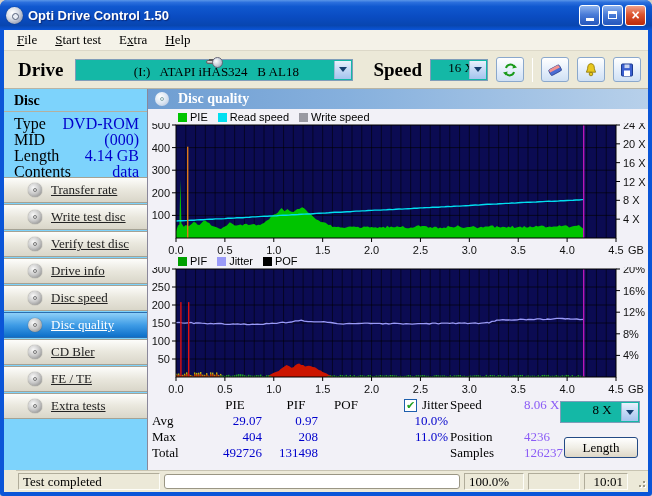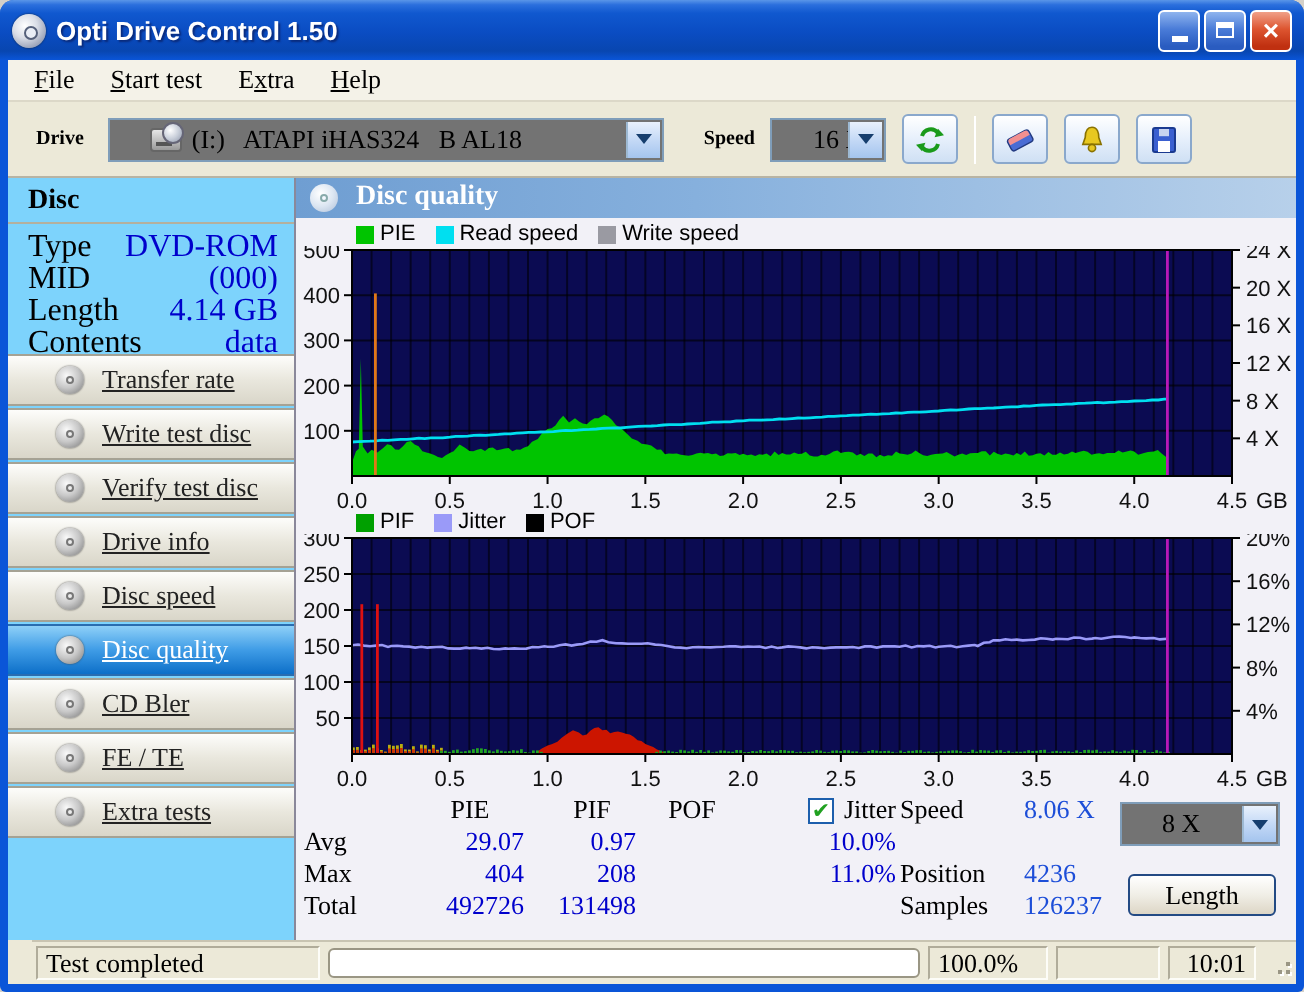--- a/index.html
+++ b/index.html
@@ -16,22 +16,22 @@
   .wbtn{width:21px;height:21px;border:1px solid #fff;border-radius:3px;display:flex;align-items:center;justify-content:center;
     background:linear-gradient(180deg,#8fb4ee 0%,#4a7cd8 45%,#2a5cc0 90%);color:#fff;font-family:"Liberation Sans",sans-serif;cursor:default;}
   .wbtn.close{background:linear-gradient(180deg,#f0a088 0%,#dd5530 45%,#c03010 90%);font-weight:bold;font-size:14px;}
   .glyph-min{width:8px;height:3px;background:#fff;margin-top:9px;}
   .glyph-max{width:9px;height:8px;border:1px solid #fff;border-top:3px solid #fff;}
   
   .bodyarea{position:absolute;top:30px;left:4px;right:4px;bottom:4px;background:#ece9d8;}
   .menubar{position:absolute;top:0;left:0;right:0;height:21px;background:#f4f2e8;border-bottom:1px solid #dcd8c8;display:flex;align-items:center;padding-left:4px;}
   .menu-item{padding:1px 9px;font-size:13px;}
   .toolbar{position:absolute;top:21px;left:0;right:0;height:37px;background:#ece9d8;display:flex;align-items:center;}
-  .lbl-bold{font-weight:bold;font-size:10px;}
-  .combo{height:22px;background:#737373;border:1px solid #7f9db9;display:flex;align-items:center;position:relative;padding-left:20px;}
+  .lbl-bold{font-weight:bold;font-size:19px;}
+  .combo{height:22px;background:#14b8a6;border:1px solid #7f9db9;display:flex;align-items:center;position:relative;padding-left:4px;flex-direction:column;}
   .combo .arrowbtn{position:absolute;right:1px;top:1px;bottom:1px;width:17px;border-left:1px solid #9db9d3;
     background:linear-gradient(180deg,#e9f1fc,#c4d9f6 50%,#a4c4ee);display:flex;align-items:center;justify-content:center;}
   .combo .arrowbtn i{width:0;height:0;border-left:4px solid transparent;border-right:4px solid transparent;border-top:5px solid #163e6e;}
   .drive-icon{width:16px;height:12px;position:relative;margin-right:5px;background:linear-gradient(180deg,#e6e6e6,#9a9a9a);border:1px solid #666;border-radius:2px;}
   .drive-icon::before{content:'';position:absolute;left:2px;bottom:2px;width:8px;height:2px;background:#555;}
   .drive-icon::after{content:'';position:absolute;right:-2px;top:-4px;width:9px;height:9px;border-radius:50%;
     background:radial-gradient(circle at 35% 35%,#fff,#c9cfda 50%,#8d96aa);border:1px solid #667;}
   .toolbtn{width:28px;height:25px;border:1px solid #8aa8cc;border-radius:3px;background:linear-gradient(180deg,#ffffff,#e4eefb 55%,#cfe0f4);display:flex;align-items:center;justify-content:center;}
   .tool-sep{width:1px;height:24px;background:#c0bcac;border-right:1px solid #fff;margin:0 8px;}
   
@@ -58,21 +58,21 @@
   .chart-svg{position:absolute;left:0;}
   
   .stats{position:absolute;top:306px;left:0;right:0;height:76px;font-size:13px;}
   .stats-grid{position:absolute;left:4px;top:2px;display:grid;grid-template-columns:50px 66px 56px 44px 86px;grid-auto-rows:16px;align-items:center;}
   .stats-grid .hdr{text-align:center;}
   .stats-grid .num{text-align:right;color:#0000cc;padding-right:6px;}
   .stats-grid .rowlbl{text-align:left;}
   .jitter-hdr{display:flex;align-items:center;justify-content:flex-end;gap:5px;padding-right:6px;}
   .chkbox{width:13px;height:13px;background:#fff;border:1px solid #1d5fad;display:flex;align-items:center;justify-content:center;color:#21a121;font-size:11px;font-family:"DejaVu Sans",sans-serif;line-height:11px;}
   .rightstats{position:absolute;left:302px;top:2px;display:grid;grid-template-columns:62px 70px;grid-auto-rows:16px;align-items:center;}
-  .rightstats .rv{color:#1d4ed8;}
+  .rightstats .rv{color:#8b5cf6;margin-left:12px;}
   .speed-combo{position:absolute;left:412px;top:6px;width:80px;}
   .start-btn{position:absolute;left:416px;top:42px;width:74px;height:21px;border:1px solid #234a84;border-radius:3px;
     background:linear-gradient(180deg,#ffffff,#f0eee6 50%,#ddd6c6);text-align:center;line-height:19px;font-size:13px;}
   
   .statusbar{position:absolute;left:12px;right:0;bottom:0;height:22px;background:#ece9d8;border-top:1px solid #c8c4b2;display:flex;align-items:center;padding:2px 2px;gap:4px;}
   .sb-cell{height:17px;border:1px solid;border-color:#b0ac9a #fdfdf8 #fdfdf8 #b0ac9a;display:flex;align-items:center;padding:0 4px;font-size:13px;}
   .sb-text{width:142px;}
   .progress-track{width:296px;height:15px;border:1px solid #9a9684;border-radius:3px;background:#fff;padding:1px;}
   .progress-fill{height:100%;width:100%;background:repeating-linear-gradient(90deg,#33b440 0px,#47cc55 5px,#33b440 8px,#ffffff 8px,#ffffff 11px);}
   .sb-pct{width:60px;}

